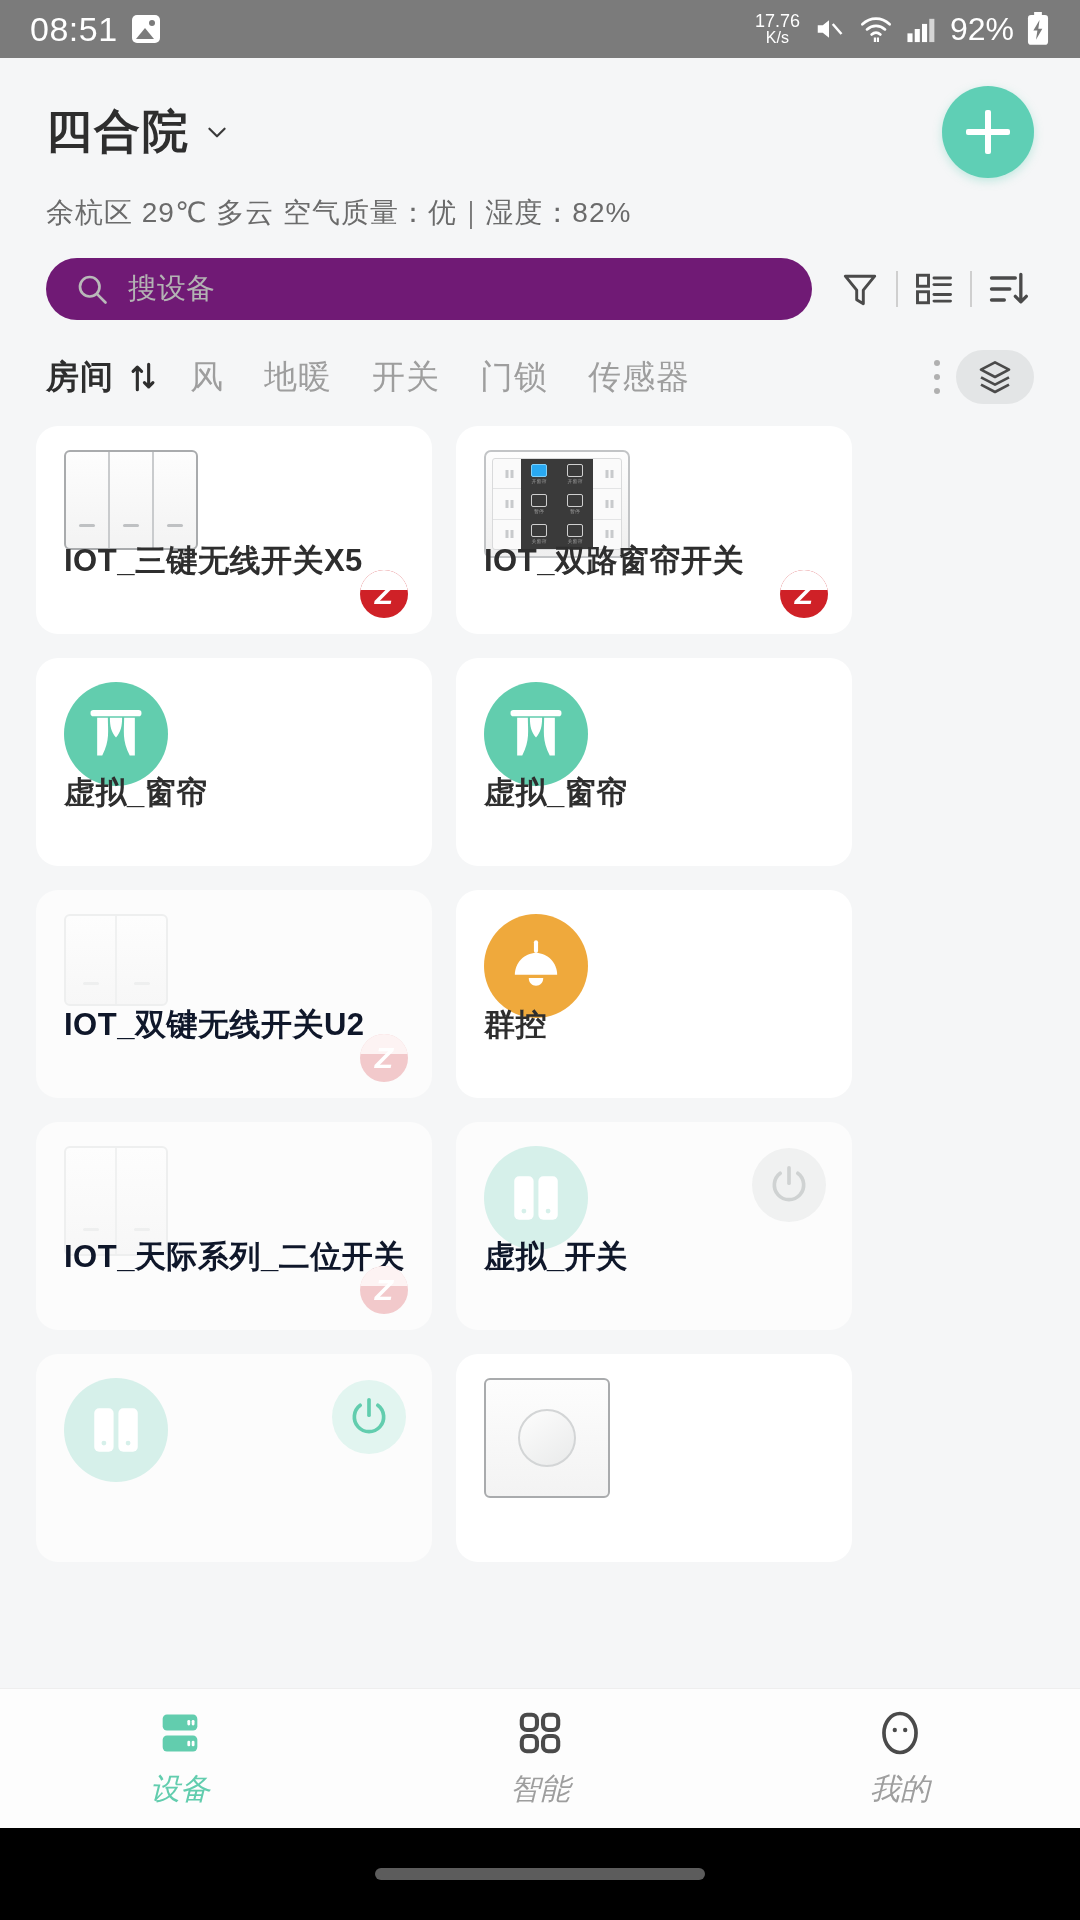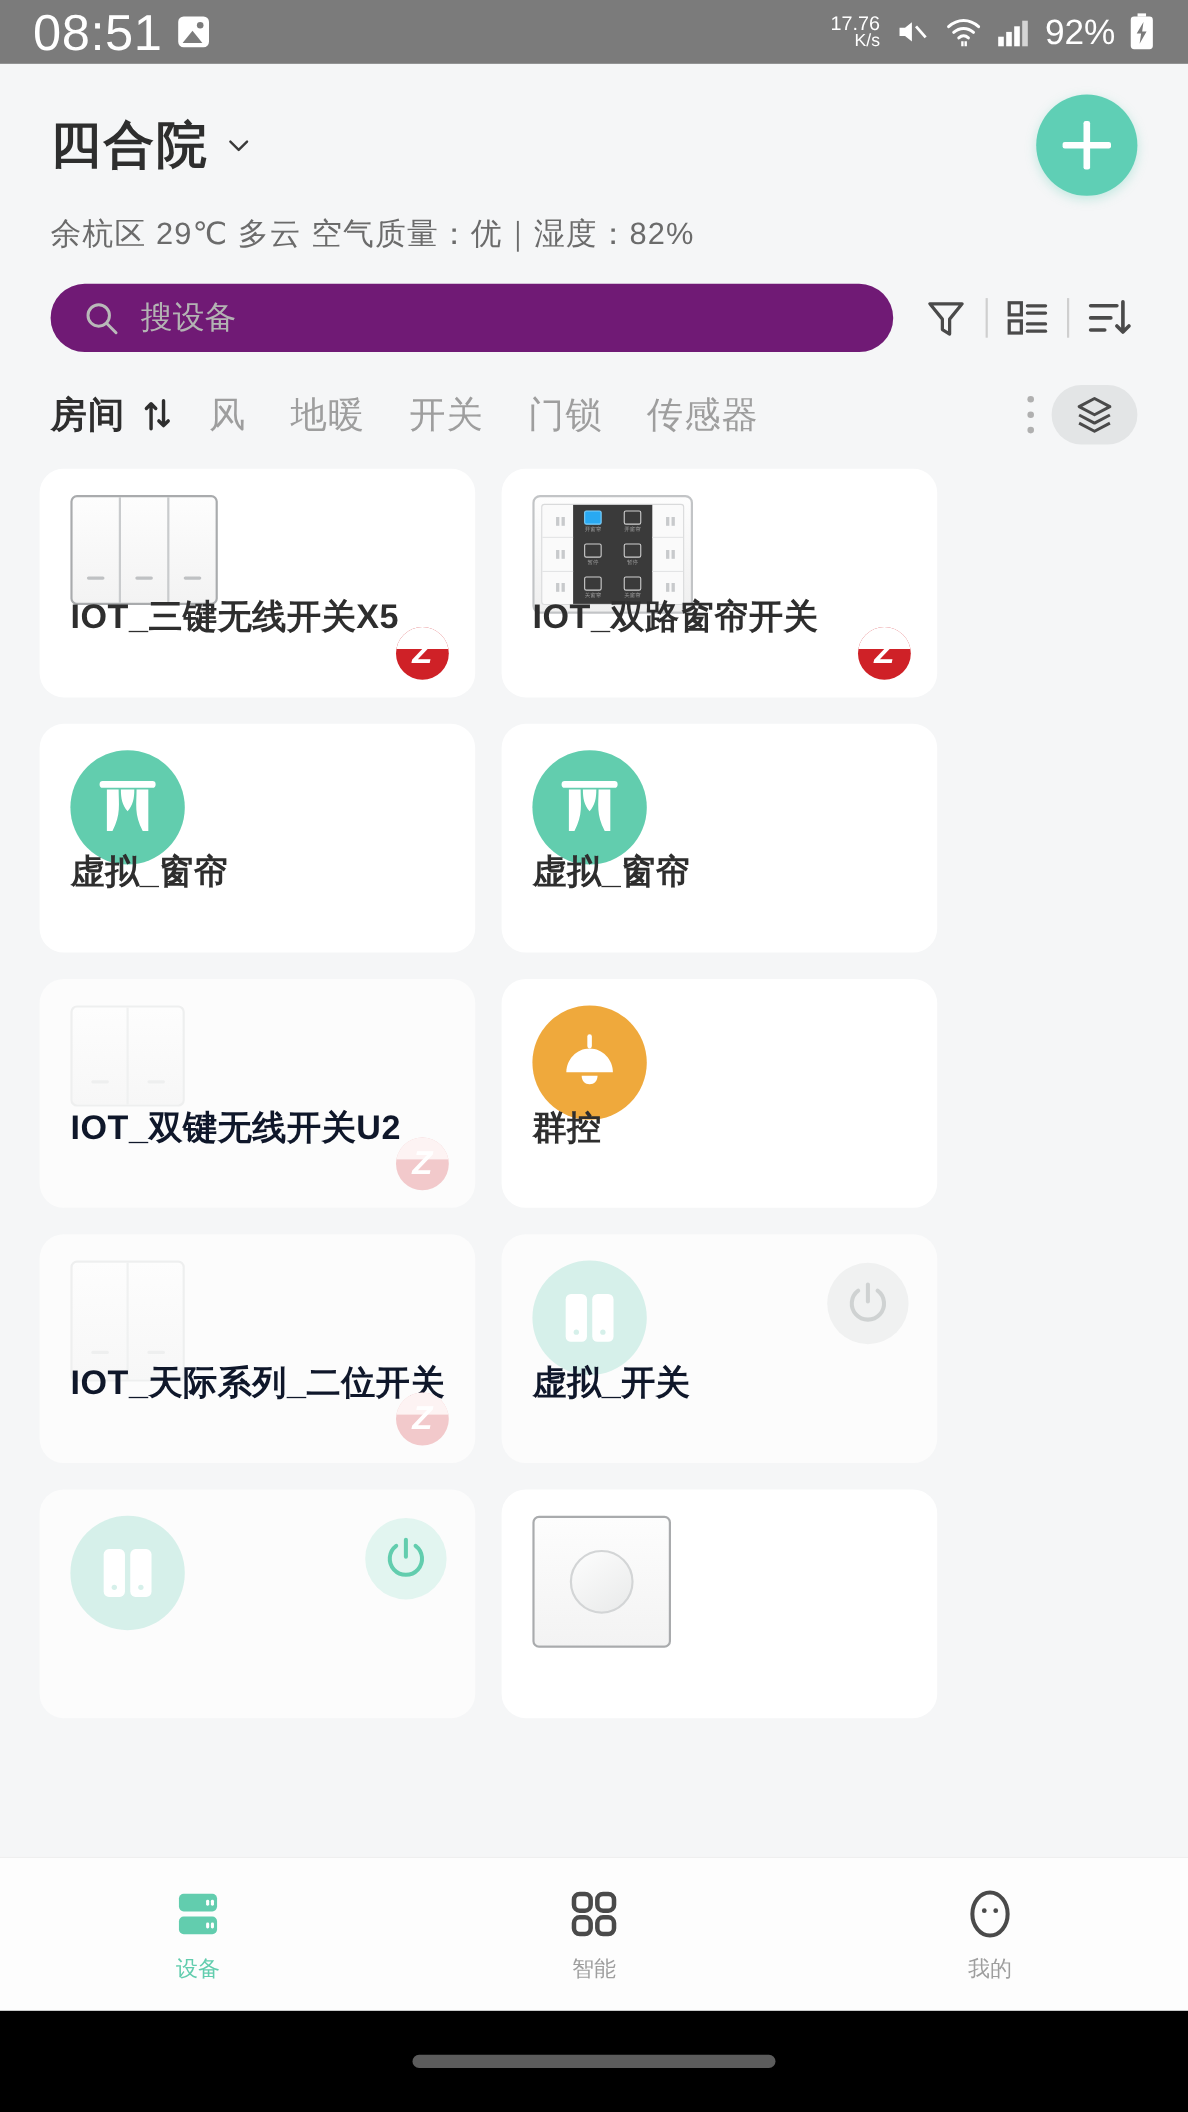--- a/index.html
+++ b/index.html
@@ -18,23 +18,23 @@
 
   
   .statusbar {
     height: 58px; flex: 0 0 58px;
     background: #7b7b7b;
     display: flex; align-items: center;
     padding: 0 30px;
     color: #ffffff;
   }
   .sb-left { display: flex; align-items: center; gap: 14px; }
-  .sb-time { font-size: 46px; letter-spacing: .5px; }
+  .sb-time { font-size: 34px; letter-spacing: .5px; }
   .sb-right { margin-left: auto; display: flex; align-items: center; gap: 12px; }
-  .sb-speed { display: flex; flex-direction: column; align-items: flex-end; line-height: 1; }
+  .sb-speed { display: flex; flex-direction: column; align-items: center; line-height: 1; }
   .sb-speed .v { font-size: 18px; }
   .sb-speed .u { font-size: 16px; }
   .sb-batt { font-size: 32px; }
   .icon-img {
     width: 28px; height: 28px; border-radius: 5px;
     background: #fff; position: relative;
   }
   .icon-img::after {
     content: ""; position: absolute; left: 4px; bottom: 4px;
     width: 0; height: 0;
@@ -223,21 +223,21 @@
   
   .bottomnav {
     position: absolute; left: 0; right: 0; bottom: 92px;
     height: 140px; background: #fdfdfd;
     display: flex; align-items: center;
     border-top: 1px solid #eeeeee;
   }
   .nav-item {
     flex: 1; display: flex; flex-direction: column; align-items: center; gap: 10px;
   }
-  .nav-label { font-size: 20px; color: #9e9e9e; }
+  .nav-label { font-size: 30px; color: #9e9e9e; font-style: italic; }
   .nav-item.active .nav-label { color: #62cdae; }
   .gesture-area {
     position: absolute; left: 0; right: 0; bottom: 0; height: 92px; background: #000;
     display: flex; align-items: center; justify-content: center;
   }
   .gesture-bar { width: 330px; height: 12px; border-radius: 6px; background: #5c5c5c; }
 </style>
 </head>
 <body>
 

